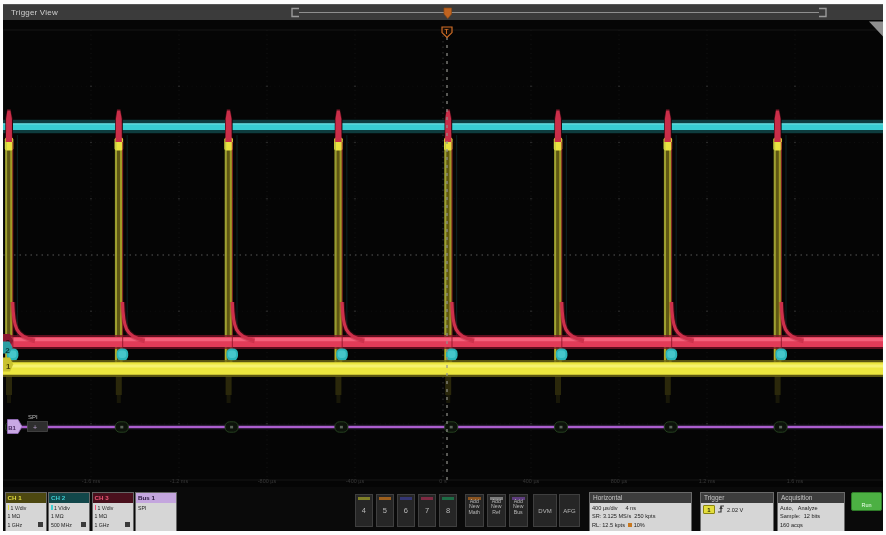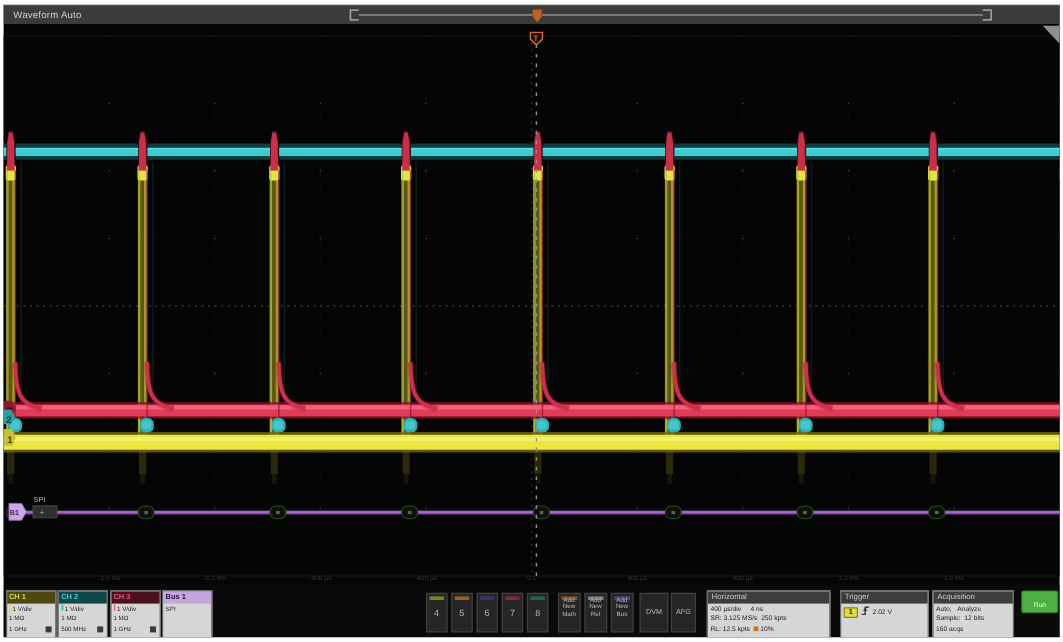--- a/index.html
+++ b/index.html
@@ -18,21 +18,21 @@
   .sbtxt{position:absolute;left:0;right:0;top:4px;bottom:0;color:#b8b8b8;text-align:center;line-height:1.05}
   .num{line-height:24px !important;font-size:7.5px !important}
   .wbadge{position:absolute;top:487.5px;border:1px solid #6a6a6a;background:#d6d6d6}
   .whdr{height:10px;background:#3d3d3d;color:#c8c8c8;font-size:6.5px;padding:1px 0 0 3px;line-height:8px}
   .wbody{padding:1px 2px;color:#1c1c1c}
   .wl{font-size:5.6px;line-height:8.6px;white-space:nowrap;position:relative}
 </style></head><body>
 <div id="wrap">
 <div id="screen">
 <div id="topbar">
-  <div id="tabname">Waveform Auto</div>
+  <div id="tabname">Trigger View</div>
   <svg width="880" height="16" style="position:absolute;left:0;top:0">
     <line x1="296" y1="7.5" x2="816" y2="7.5" stroke="#8f8f8f" stroke-width="1.2"></line>
     <path d="M 296 3.5 h -7 v 8 h 7" fill="none" stroke="#9a9a9a" stroke-width="1.4"></path>
     <path d="M 816 3.5 h 7 v 8 h -7" fill="none" stroke="#9a9a9a" stroke-width="1.4"></path>
     <path d="M 441 3 h 7.5 v 6 l -3.75 4.5 l -3.75 -4.5 z" fill="#bf6320" stroke="#8f4a14" stroke-width="0.7"></path>
   </svg>
 </div>
 
 <svg width="886" height="535" style="position:absolute;left:-3px;top:-4px;filter:blur(0.4px)" shape-rendering="auto">
         <line x1="91" y1="30" x2="91" y2="480" stroke="#151515" stroke-width="1" stroke-dasharray="1 3.6"></line>

